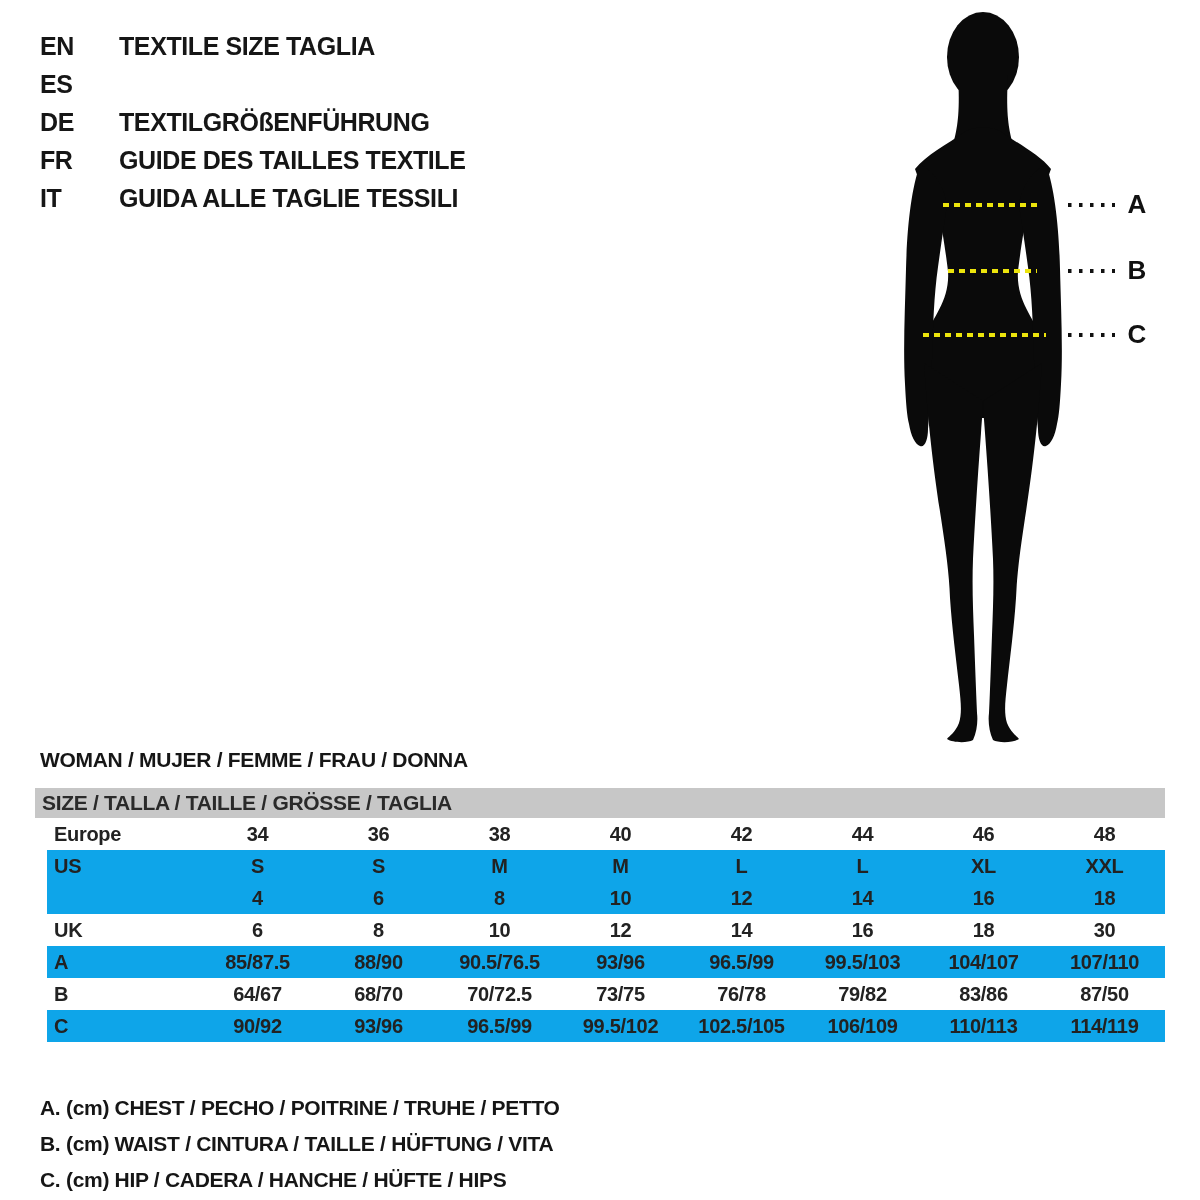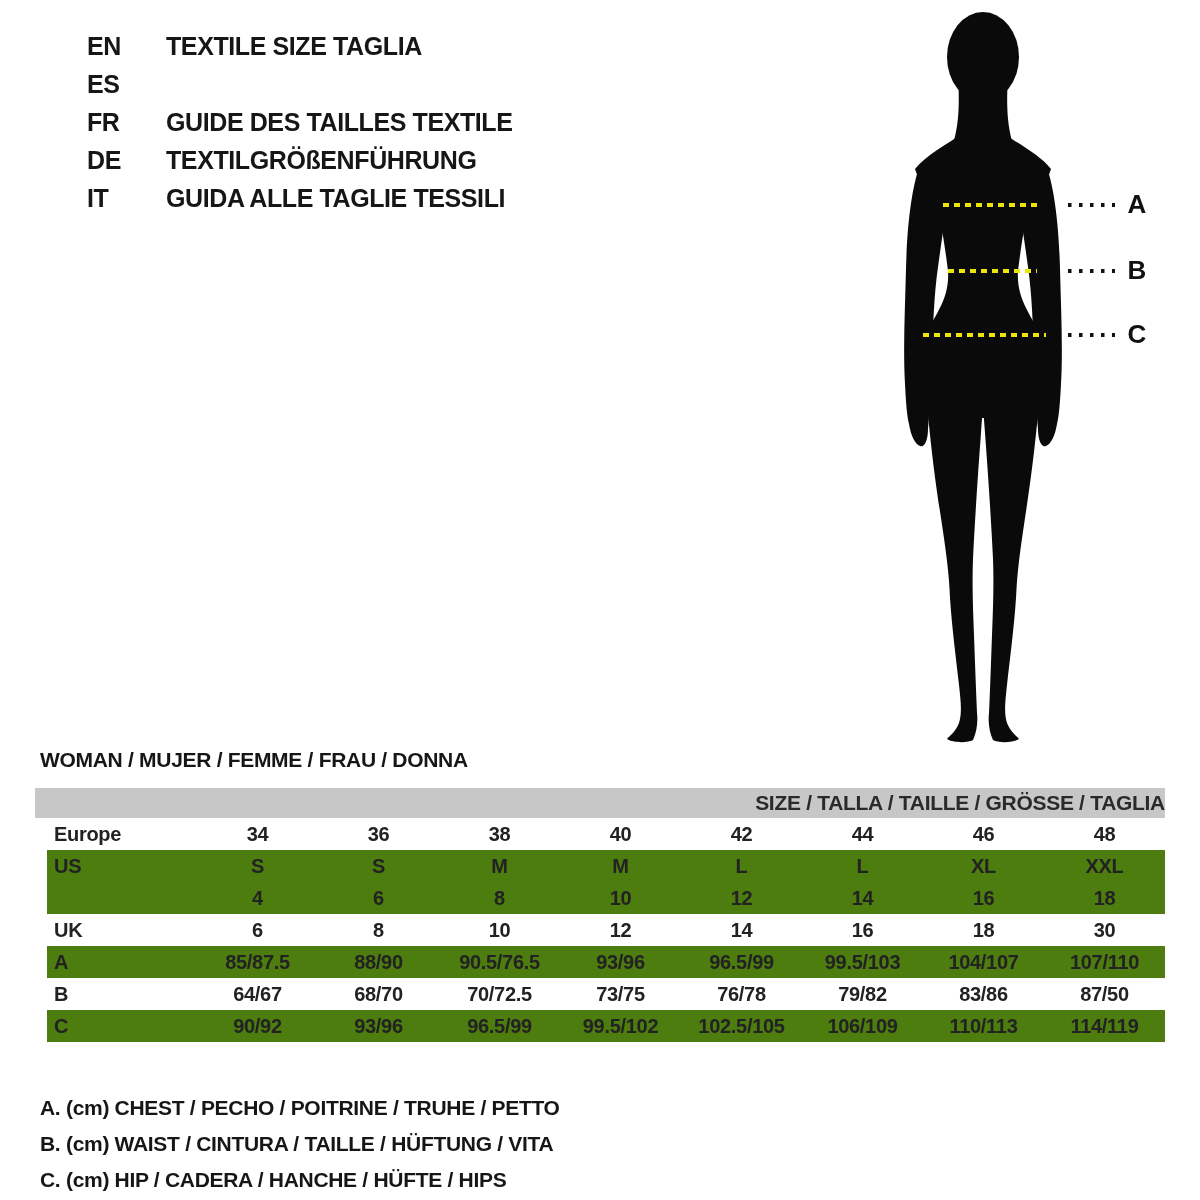--- a/index.html
+++ b/index.html
@@ -22,21 +22,21 @@
   }
   .lang-row {
     display: flex;
     height: 38px;
     align-items: center;
     font-size: 25px;
     font-weight: bold;
     letter-spacing: -0.4px;
     white-space: nowrap;
   }
-  .lang-code { width: 79px; margin-left: 47px; }
+  .lang-code { width: 79px; }
 
   
   .figure-wrap {
     position: absolute;
     left: 870px;
     top: 5px;
     width: 330px;
     height: 745px;
   }
   .measure-label {
@@ -72,34 +72,33 @@
   }
   .size-table .thead {
     height: 30px;
     line-height: 30px;
     background: #c7c7c7;
     font-size: 21px;
     font-weight: bold;
     padding-left: 7px;
     letter-spacing: -0.3px;
     color: #2a2a2a;
-    text-align: right;
   }
   .trow {
     display: grid;
     grid-template-columns: 150px repeat(8, 1fr);
     height: 32px;
     align-items: center;
     font-size: 20px;
     font-weight: bold;
     letter-spacing: -0.3px;
     color: #222222;
     margin-left: 12px;
   }
-  .trow.shade { background: #4d7c0f; }
+  .trow.shade { background: #0ea5e9; }
   .trow .lbl { padding-left: 7px; text-align: left; }
   .trow .cell { text-align: center; }
 
   
   .legend {
     position: absolute;
     left: 40px;
     top: 1090px;
   }
   .legend-line {
@@ -119,26 +118,26 @@
 
   <div class="lang-list">
     <div class="lang-row">
       <span class="lang-code">EN</span>
       <span class="lang-label">TEXTILE SIZE TAGLIA</span>
     </div>
     <div class="lang-row">
       <span class="lang-code">ES</span>
     </div>
     <div class="lang-row">
+      <span class="lang-code">DE</span>
+      <span class="lang-label">TEXTILGRÖßENFÜHRUNG</span>
+    </div>
+    <div class="lang-row">
       <span class="lang-code">FR</span>
       <span class="lang-label">GUIDE DES TAILLES TEXTILE</span>
-    </div>
-    <div class="lang-row">
-      <span class="lang-code">DE</span>
-      <span class="lang-label">TEXTILGRÖßENFÜHRUNG</span>
     </div>
     <div class="lang-row">
       <span class="lang-code">IT</span>
       <span class="lang-label">GUIDA ALLE TAGLIE TESSILI</span>
     </div>
   </div>
 
   <div class="figure-wrap">
     <svg width="330" height="745" viewBox="0 0 330 745">
       <g fill="#0a0a0a" stroke="none">

